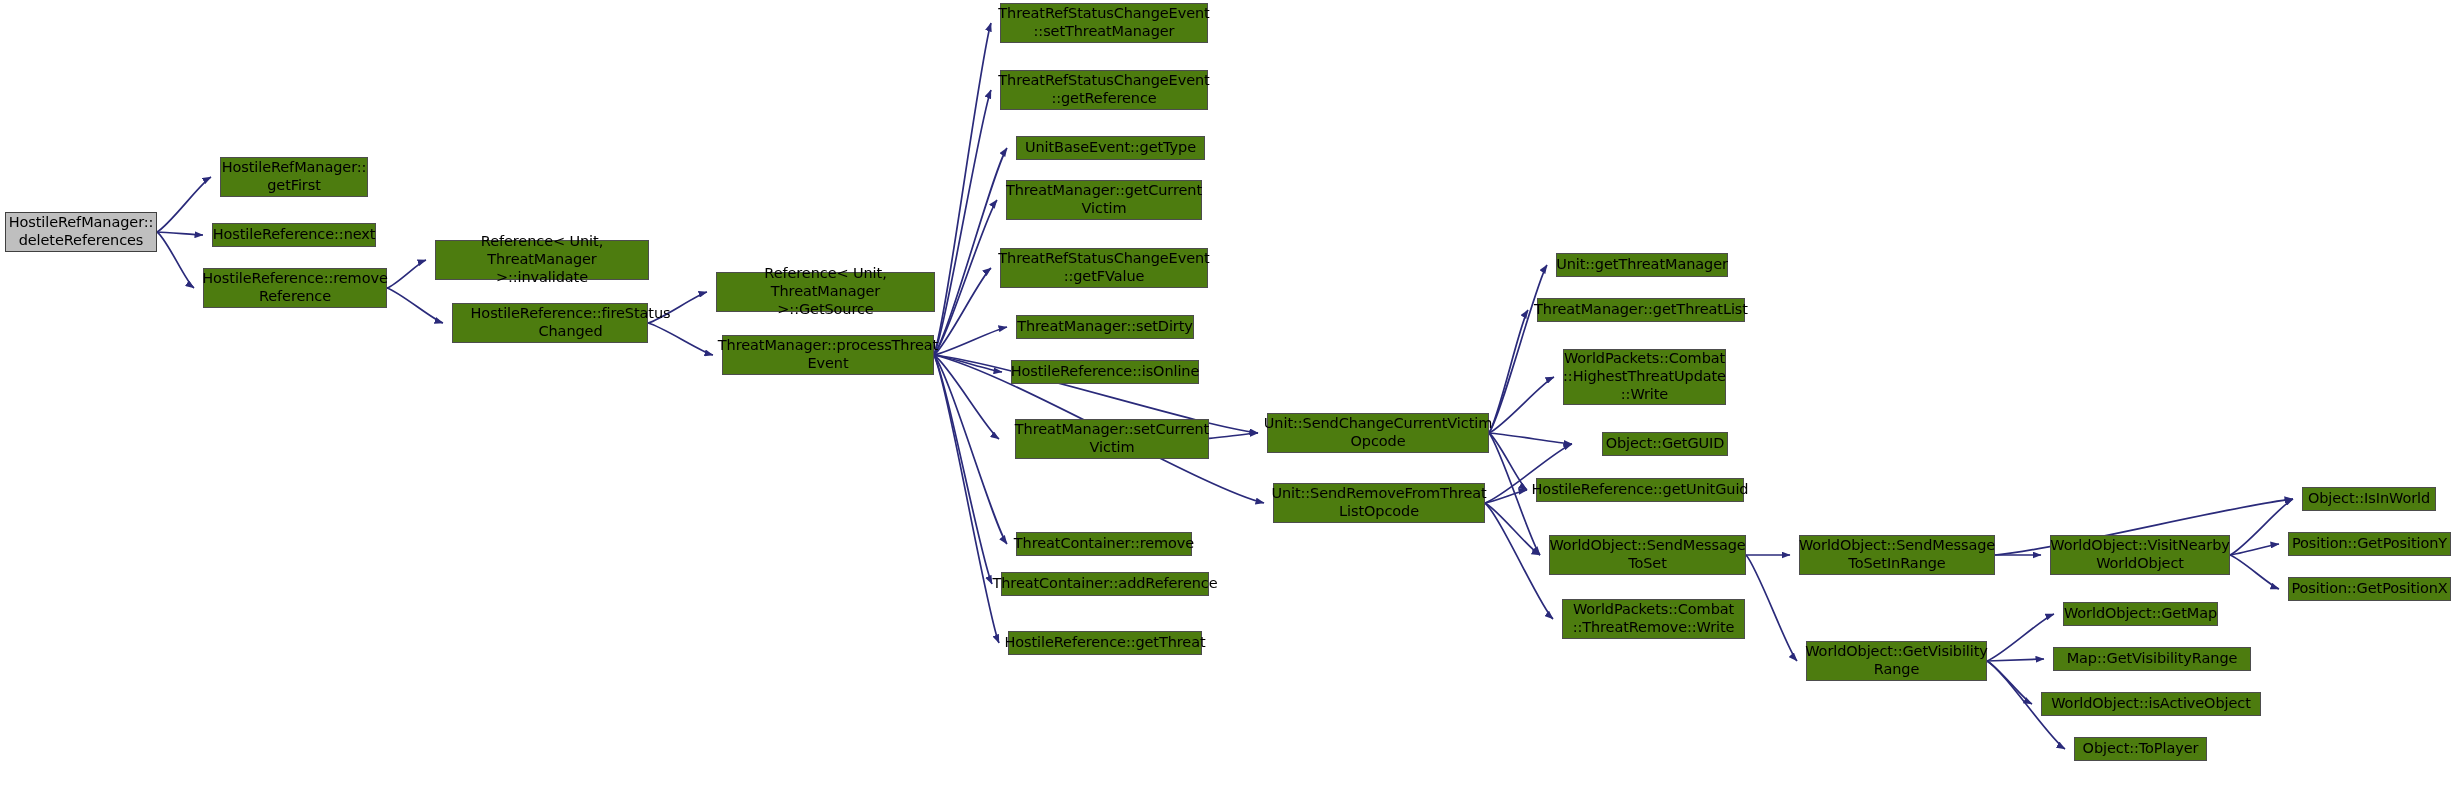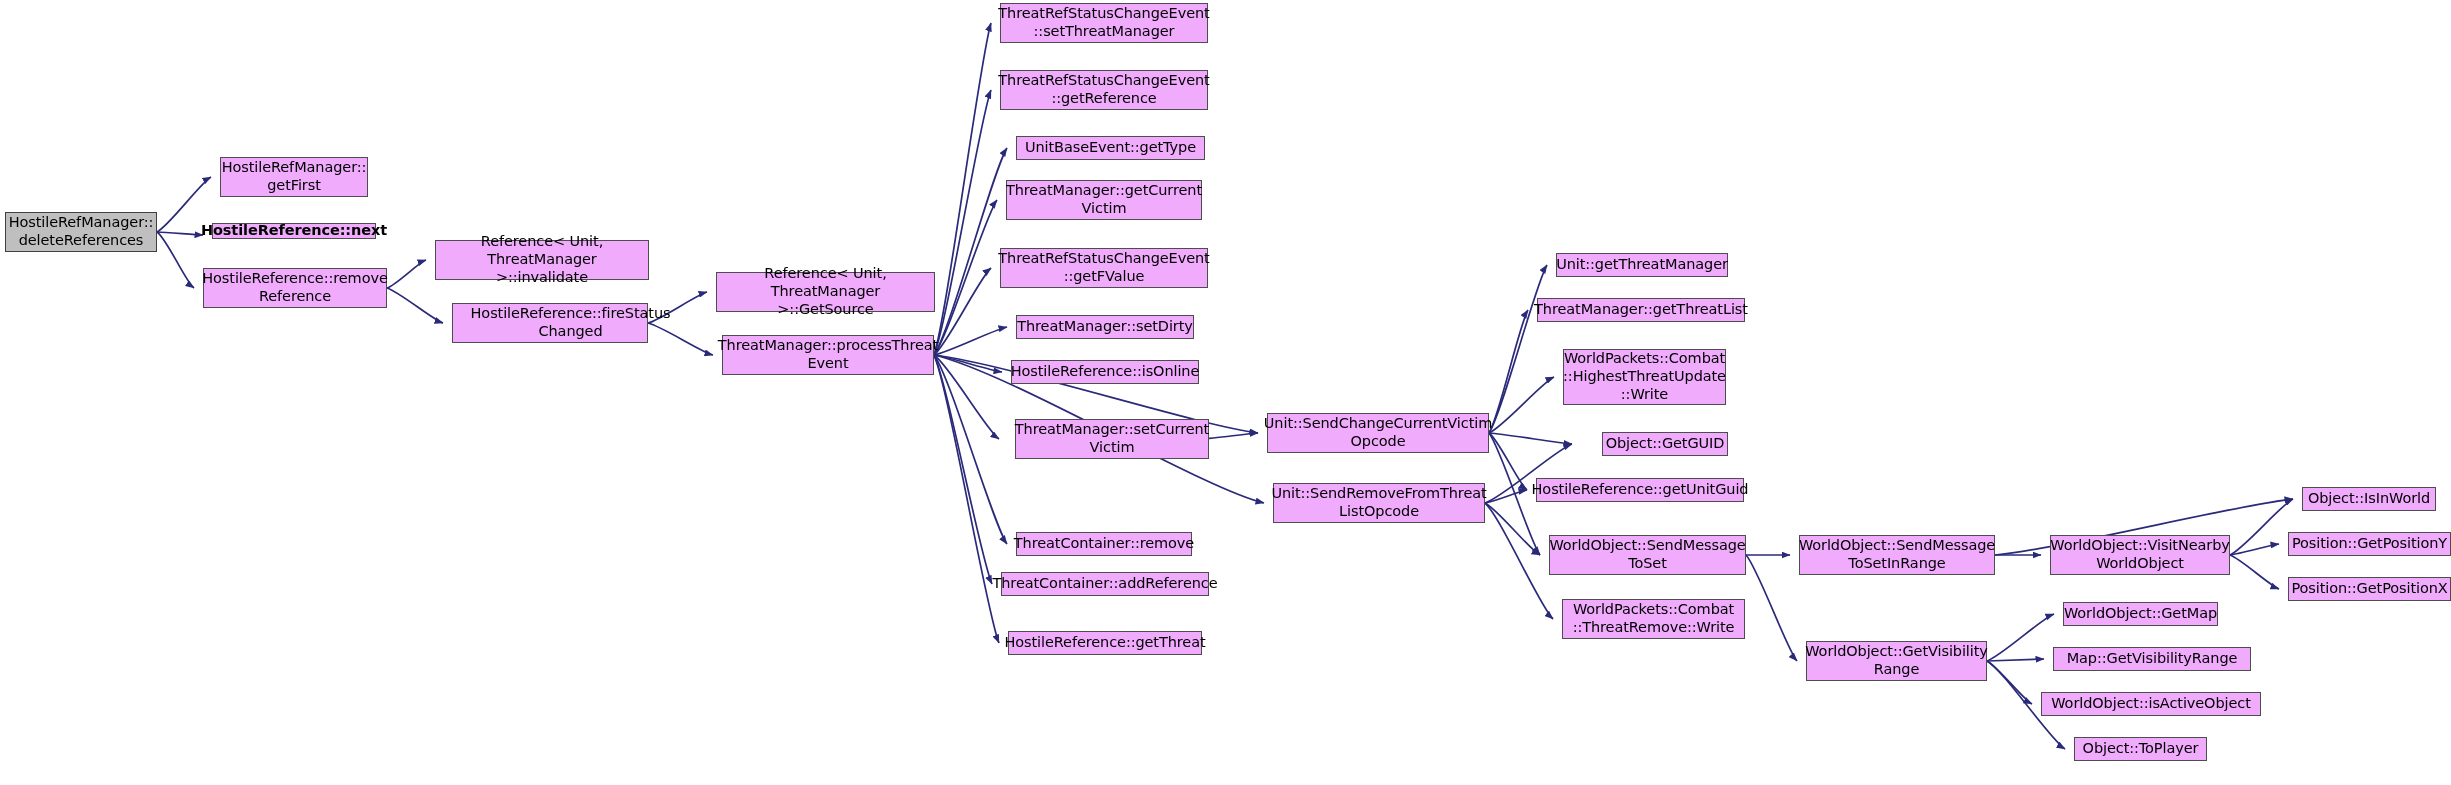--- a/index.html
+++ b/index.html
@@ -19,21 +19,21 @@
     position: absolute;
     left: 0; top: 0;
     width: 2451px;
     height: 785px;
     pointer-events: none;
   }
   .node {
     position: absolute;
     box-sizing: border-box;
     border: 1px solid #4d4d4d;
-    background: #f0abfc;
+    background: #4d7c0f;
     color: #000000;
     font-size: 14.5px;
     line-height: 1.22;
     text-align: center;
     display: flex;
     align-items: center;
     justify-content: center;
     white-space: pre-line;
     letter-spacing: -0.1px;
     padding: 0 3px;
@@ -96,21 +96,21 @@
         <path d="M 2230 555 C 2244.553 548.28, 2281.093 504.6, 2293 499" marker-end="url(#arrowhead)"></path>
         <path d="M 2230 555 C 2241.319 553.68, 2269.739 545.1, 2279 544" marker-end="url(#arrowhead)"></path>
         <path d="M 2230 555 C 2241.319 559.08, 2269.739 585.6, 2279 589" marker-end="url(#arrowhead)"></path>
       </g>
   </svg>
   <div id="node-layer">
       <div class="node highlight" style="left: 5px; top: 212px; width: 152px; height: 40px;">HostileRefManager::
 deleteReferences</div>
       <div class="node" style="left: 220px; top: 157px; width: 148px; height: 40px;">HostileRefManager::
 getFirst</div>
-      <div class="node" style="left: 212px; top: 223px; width: 164px; height: 16px; font-weight: bold;">HostileReference::next</div>
+      <div class="node" style="left: 212px; top: 223px; width: 164px; height: 24px;">HostileReference::next</div>
       <div class="node" style="left: 203px; top: 268px; width: 184px; height: 40px;">HostileReference::remove
 Reference</div>
       <div class="node" style="left: 435px; top: 240px; width: 214px; height: 40px;">Reference&lt; Unit, ThreatManager
 &gt;::invalidate</div>
       <div class="node" style="left: 452px; top: 303px; width: 196px; height: 40px; padding-left: 44px;">HostileReference::fireStatus
 Changed</div>
       <div class="node" style="left: 716px; top: 272px; width: 219px; height: 40px;">Reference&lt; Unit, ThreatManager
 &gt;::GetSource</div>
       <div class="node" style="left: 722px; top: 335px; width: 212px; height: 40px;">ThreatManager::processThreat
 Event</div>

